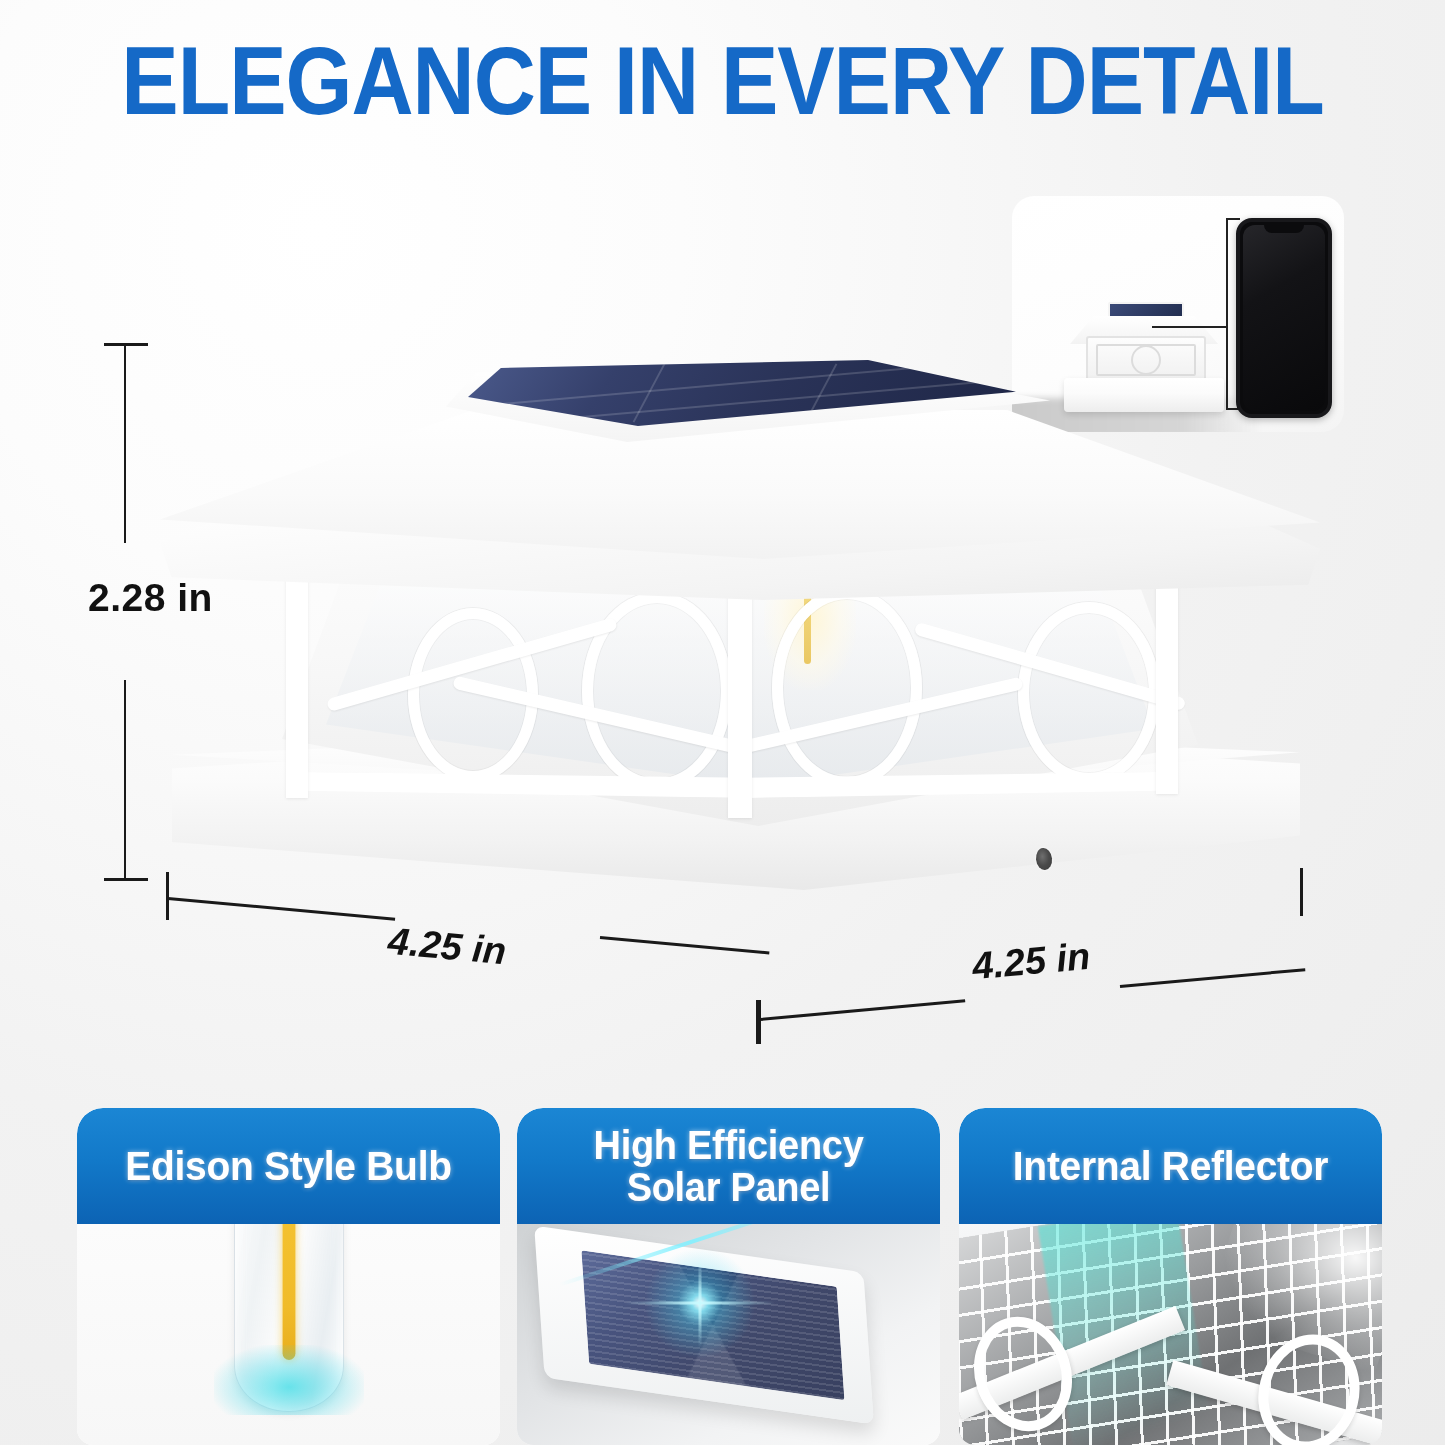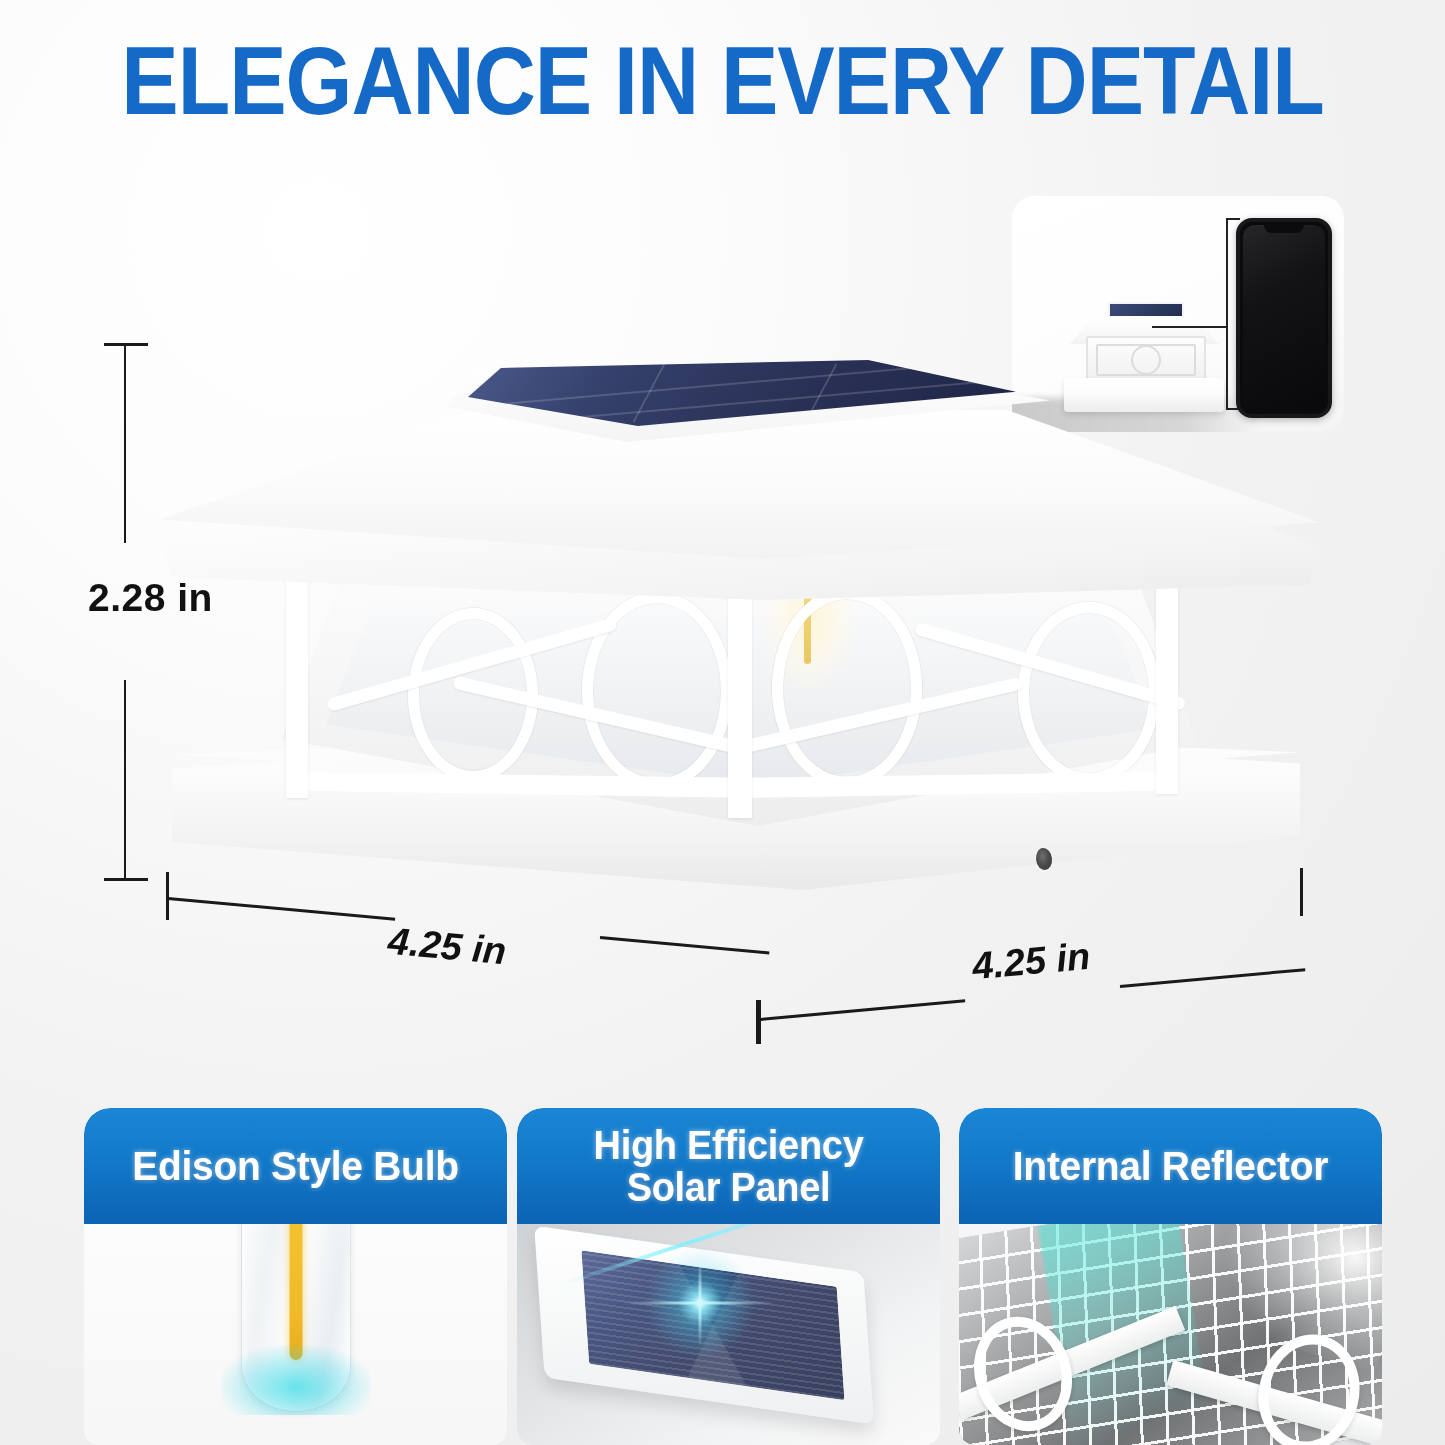--- a/index.html
+++ b/index.html
@@ -216,21 +216,21 @@
   }
 
   
   .features{position:absolute;left:0;top:1108px;width:1445px;height:337px;}
   .card{
     position:absolute;top:0;width:423px;height:337px;
     border-radius:26px 26px 16px 16px;
     overflow:hidden;
     background:#ffffff;
   }
-  .card.c1{left:84px;}
+  .card.c1{left:77px;}
   .card.c2{left:517px;}
   .card.c3{left:959px;}
   .card-banner{
     position:absolute;left:0;top:0;width:100%;height:116px;
     background:linear-gradient(180deg,#1b86d4 0%,#1279c9 45%,#0c63b4 100%);
     border-radius:26px 26px 0 0;
     display:flex;align-items:center;justify-content:center;
     text-align:center;
   }
   .card-title{

